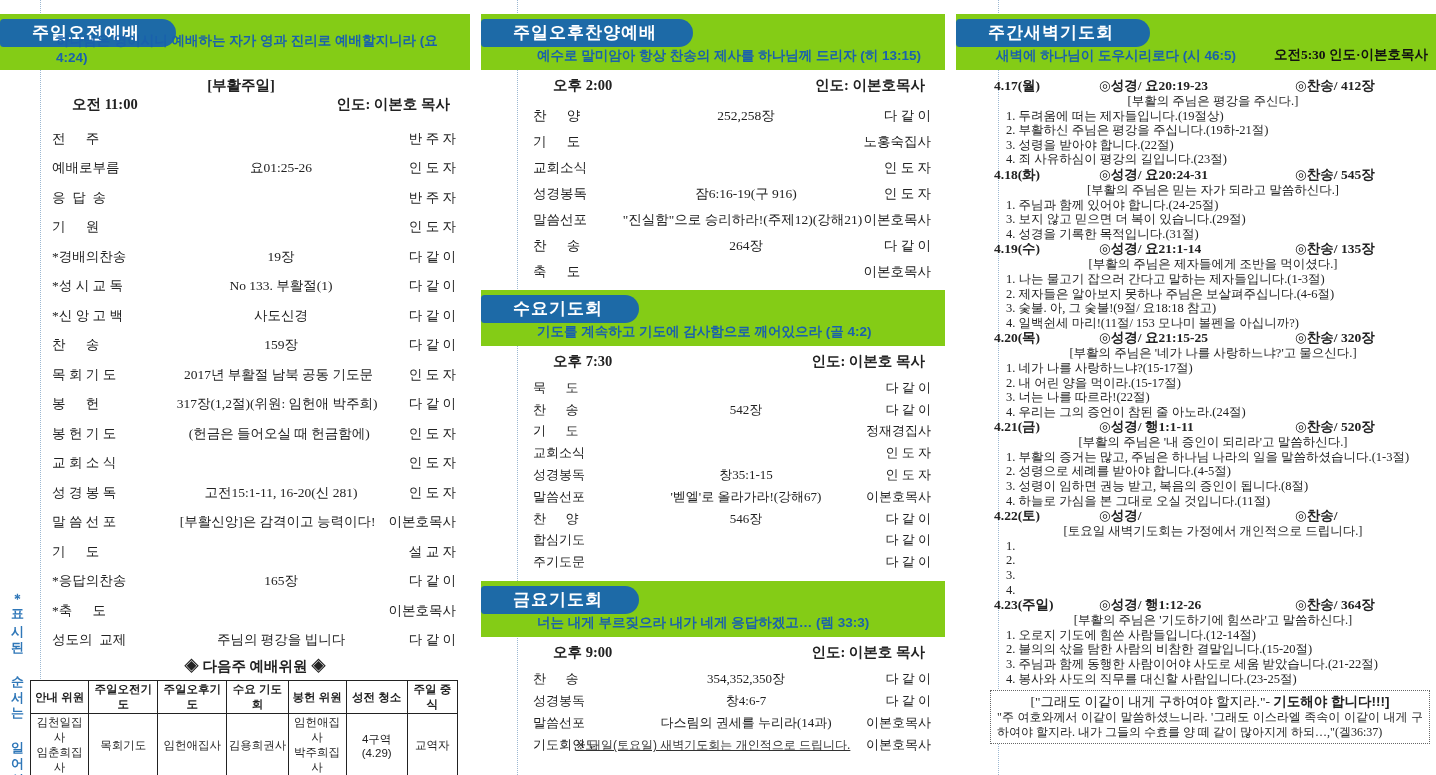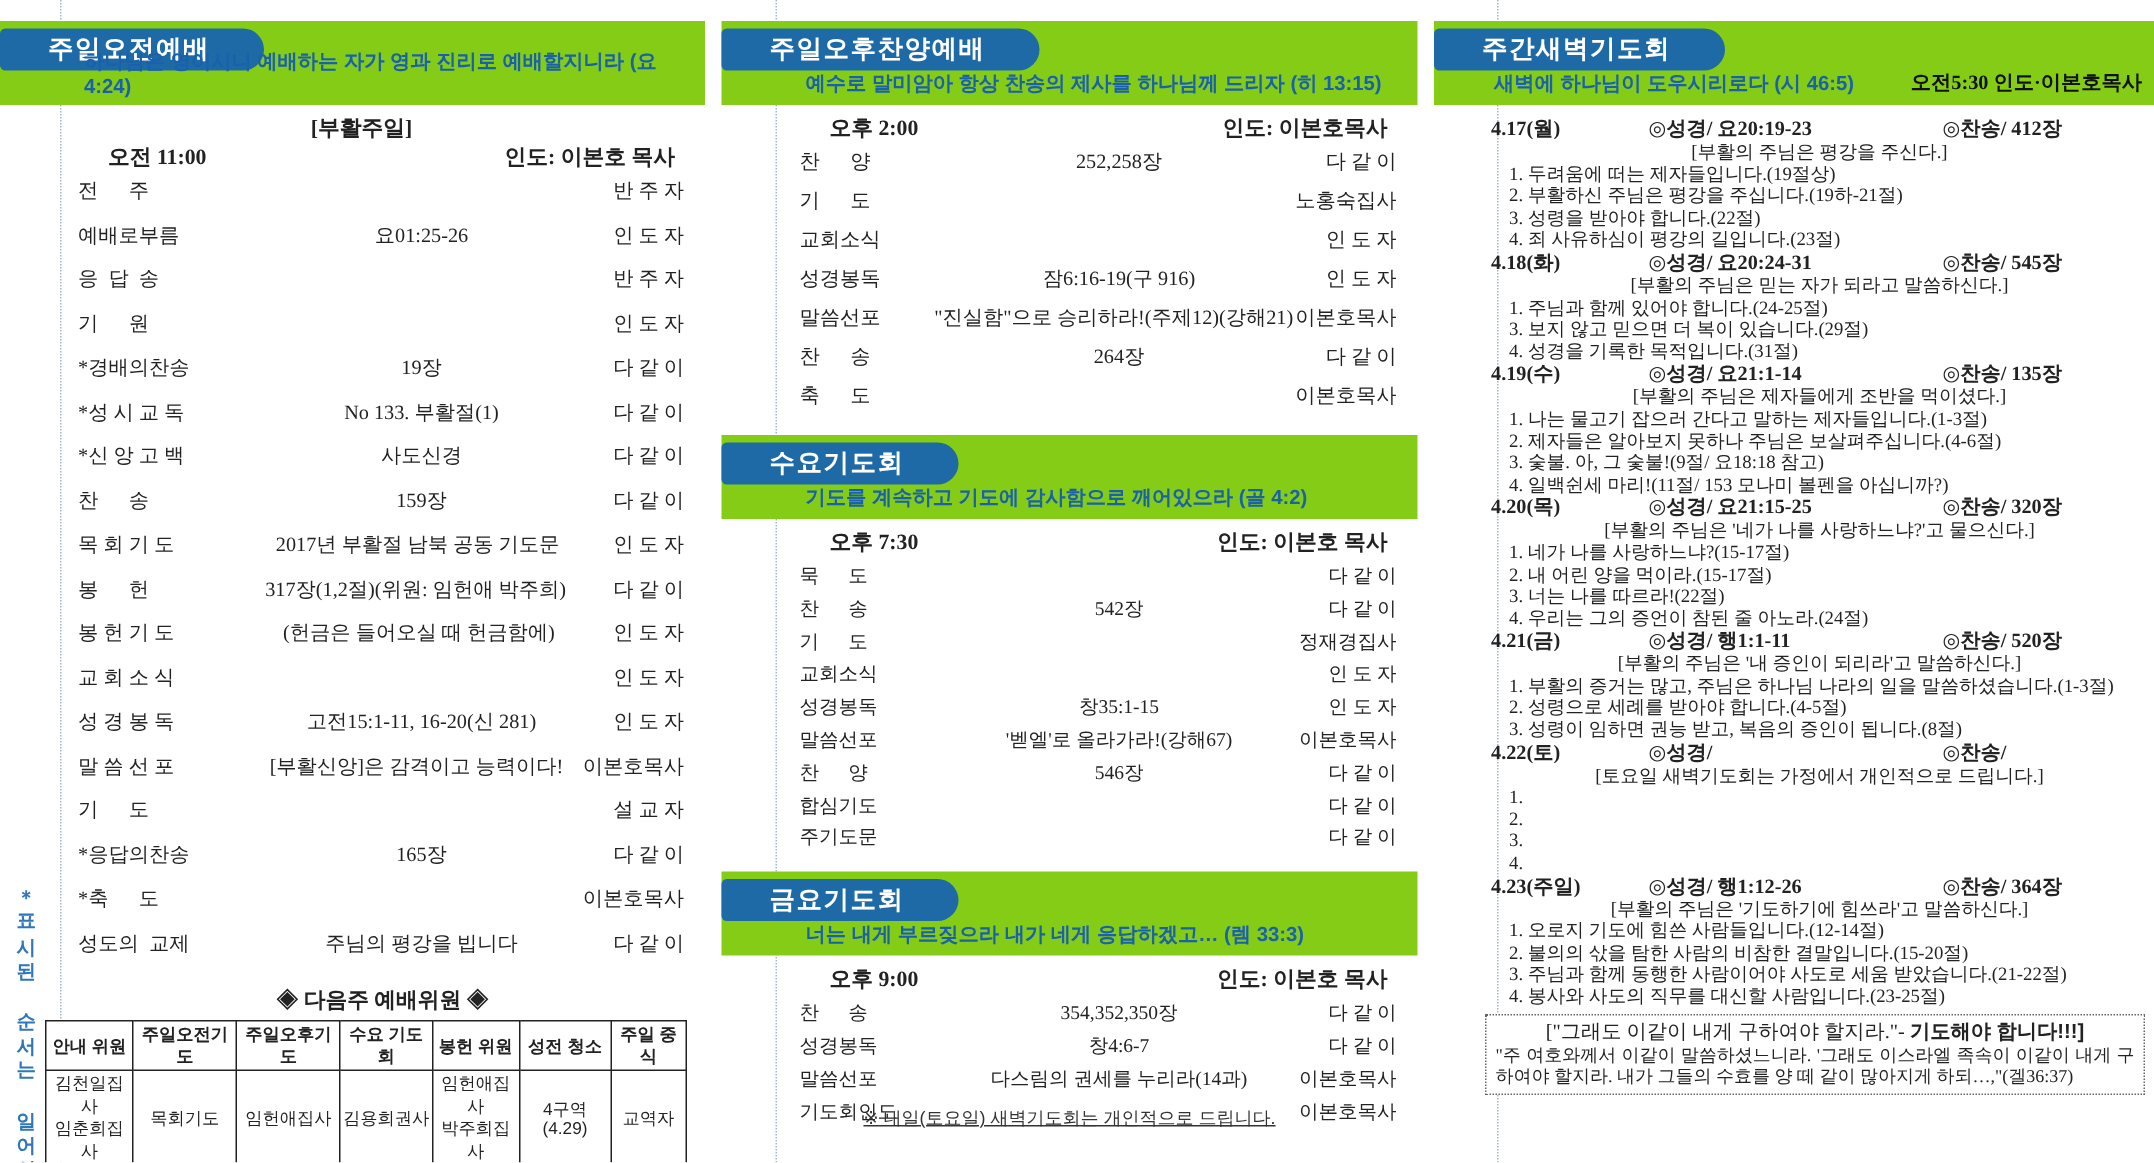--- a/index.html
+++ b/index.html
@@ -23,21 +23,21 @@
 
   
   .meta{position:relative;margin:6px 18px 4px 30px;font-size:14.5px;font-weight:bold;}
   .meta .badge{display:block;text-align:center;font-size:14.5px;}
   .meta-row{display:flex;justify-content:space-between;}
   .meta-row .time{margin-left:42px;}
   .meta-row .leader{margin-right:2px;}
 
   
   .rows{margin:4px 14px 0 52px;}
-  .worship-row{display:flex;align-items:flex-start;height:29.5px;font-size:13.5px;}
+  .worship-row{display:flex;align-items:flex-end;height:29.5px;font-size:13.5px;}
   #col-mid .worship-row{height:26px;}
   #col-mid .prayer-rows .worship-row{height:21.8px;font-size:13px;}
   #col-mid .fri-rows .worship-row{height:22px;font-size:13px;}
   .worship-row .item{width:146px;white-space:pre;}
   #col-mid .worship-row .item{width:120px;}
   .worship-row .content{flex:1;text-align:center;white-space:pre;}
   .worship-row .by{width:92px;text-align:right;white-space:pre;}
   .footnote{margin-top:-17px;text-align:center;font-size:12px;text-decoration:underline;
             font-family:"Liberation Sans","DejaVu Sans",sans-serif;color:#333;}
 
@@ -498,20 +498,21 @@
             <span class="hymn">◎찬송/ 520장</span>
           </div>
           <div class="entry-title">[부활의 주님은 '내 증인이 되리라'고 말씀하신다.]</div>
 
             <div class="point">1. 부활의 증거는 많고, 주님은 하나님 나라의 일을 말씀하셨습니다.(1-3절)</div>
 
             <div class="point">2. 성령으로 세례를 받아야 합니다.(4-5절)</div>
 
             <div class="point">3. 성령이 임하면 권능 받고, 복음의 증인이 됩니다.(8절)</div>
 
+            <div class="point">4. 하늘로 가심을 본 그대로 오실 것입니다.(11절)</div>
 
         </div>
 
         <div class="entry">
           <div class="entry-head">
             <span class="date">4.22(토)</span>
             <span class="scripture">◎성경/</span>
             <span class="hymn">◎찬송/</span>
           </div>
           <div class="entry-title">[토요일 새벽기도회는 가정에서 개인적으로 드립니다.]</div>

